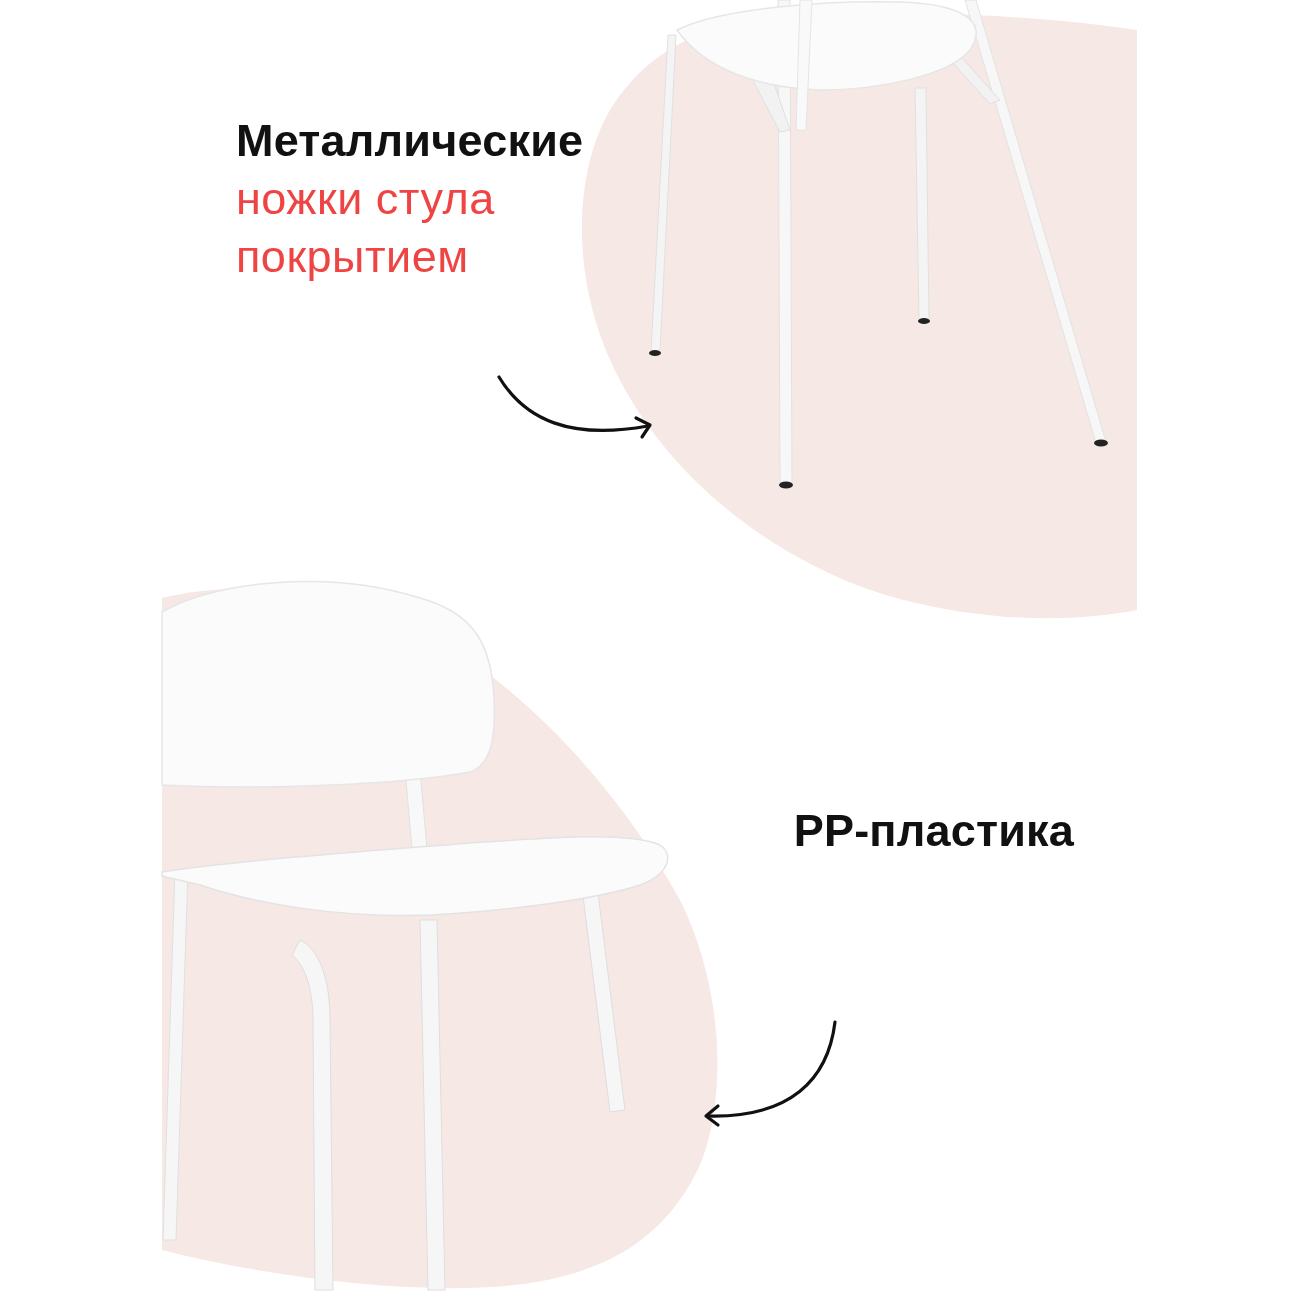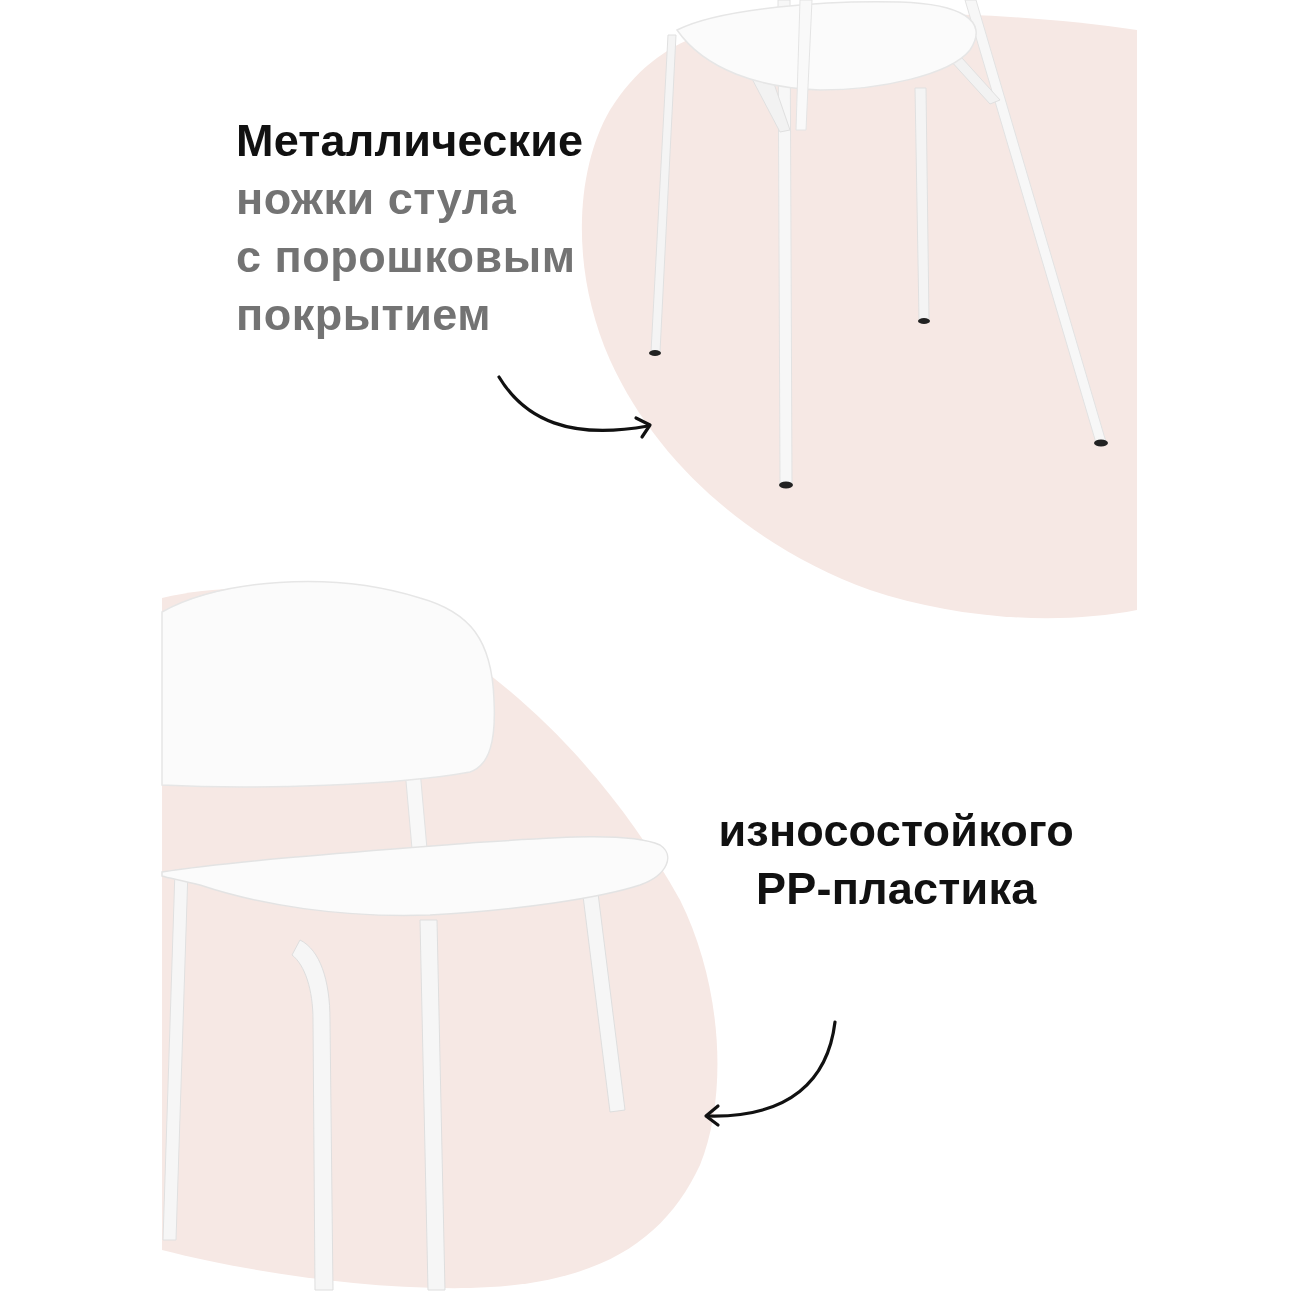--- a/index.html
+++ b/index.html
@@ -14,21 +14,21 @@
     svg.art { position: absolute; left: 0; top: 0; width: 1300px; height: 1300px; }
     .caption {
       position: absolute;
       color: #111111;
       font-size: 45px;
       line-height: 58px;
       letter-spacing: 0.5px;
     }
     .caption .line { display: block; white-space: nowrap; }
     .caption .bold { font-weight: 700; letter-spacing: 0.2px; text-align: center; }
-    .caption .light { font-weight: 700; color: #737373; }
+    .caption .light { font-weight: 400; color: #ef4444; }
     .caption-top { left: 236px; top: 112px; text-align: left; }
     .caption-bottom { right: 226px; top: 802px; text-align: right; }
   </style>
 </head>
 <body>
 
 <div class="canvas">
 
   <svg class="art" viewBox="0 0 1300 1300">
 
@@ -75,22 +75,20 @@
       <path d="M162,872 C240,860 380,850 470,843 C560,837 630,832 660,845 C675,855 668,875 640,885 C600,898 520,910 430,915 C340,918 260,905 200,885 C180,880 168,878 162,876 Z" fill="#fbfbfb" stroke="#e3e3e3" stroke-width="1.5"></path>
     </g>
 
     <path d="M835,1022 C828,1080 790,1118 708,1116" fill="none" stroke="#111" stroke-width="3.2" stroke-linecap="round"></path>
     <path d="M718,1106 L706,1116 L718,1125" fill="none" stroke="#111" stroke-width="3.2" stroke-linecap="round" stroke-linejoin="round"></path>
   </svg>
 
   <div class="caption caption-top">
     <span class="line bold">Металлические</span>
     <span class="line light">ножки стула</span>
-    <span class="line light">с порошковым</span>
     <span class="line light">покрытием</span>
   </div>
 
   <div class="caption caption-bottom">
-    <span class="line bold">износостойкого</span>
     <span class="line bold">PP-пластика</span>
   </div>
 
 </div>
 
 </body></html>

